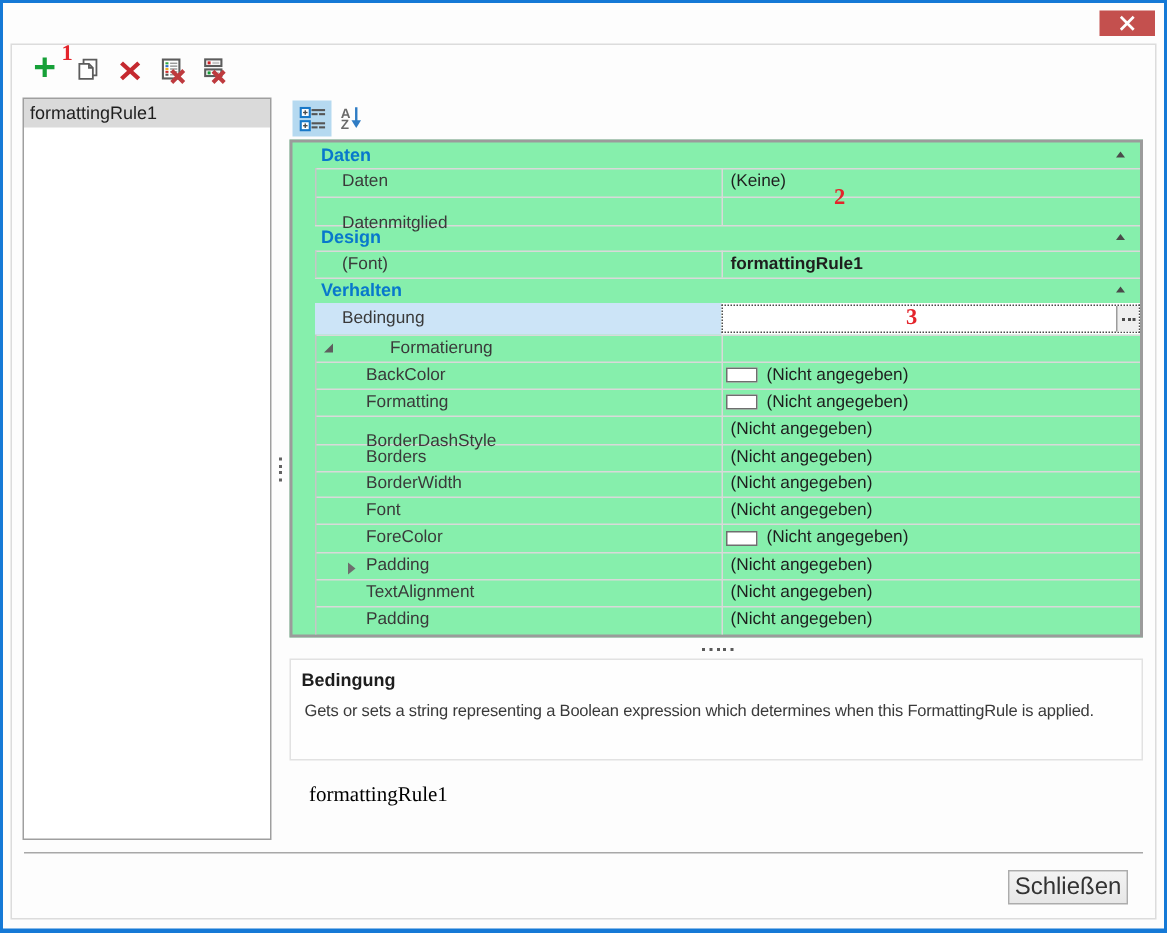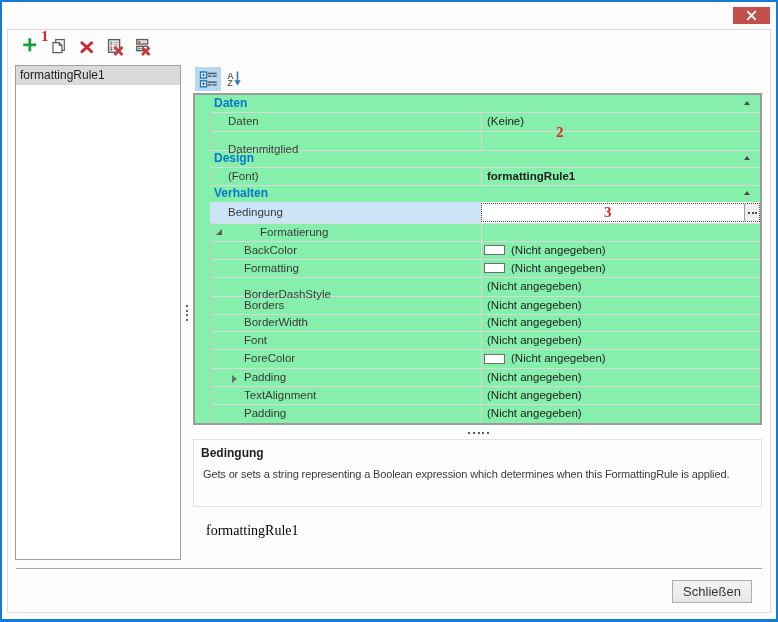--- a/index.html
+++ b/index.html
@@ -215,14 +215,14 @@
 
   <div class="abs" style="left:193px;top:439px;width:569px;height:68px;border:1px solid #E2E2E2;box-sizing:border-box;background:#FEFEFE;">
     <div style="position:absolute;left:7px;top:6px;font-size:12px;font-weight:bold;color:#1E1E1E;">Bedingung</div>
     <div style="position:absolute;left:9px;top:28px;font-size:11px;letter-spacing:-0.13px;color:#3A3A3A;white-space:nowrap;">Gets or sets a string representing a Boolean expression which determines when this FormattingRule is applied.</div>
   </div>
 
   <div class="abs" style="left:206px;top:523px;font-family:'Liberation Serif',serif;font-size:14px;color:#000000;">formattingRule1</div>
 
   <div class="abs" style="left:16px;top:568px;width:746px;height:1px;background:#A8A8A8"></div>
 
-  <div class="abs" style="left:672px;top:580px;width:80px;height:23px;border:1px solid #ACACAC;box-sizing:border-box;background:linear-gradient(#F3F3F3,#E7E7E7);text-align:center;font-size:13px;color:#333333;line-height:21px;">Schließen</div>
+  <div class="abs" style="left:672px;top:580px;width:80px;height:23px;border:1px solid #ACACAC;box-sizing:border-box;background:linear-gradient(#F3F3F3,#E7E7E7);text-align:center;font-size:16px;color:#333333;line-height:21px;">Schließen</div>
 </div>
 
 </body></html>

